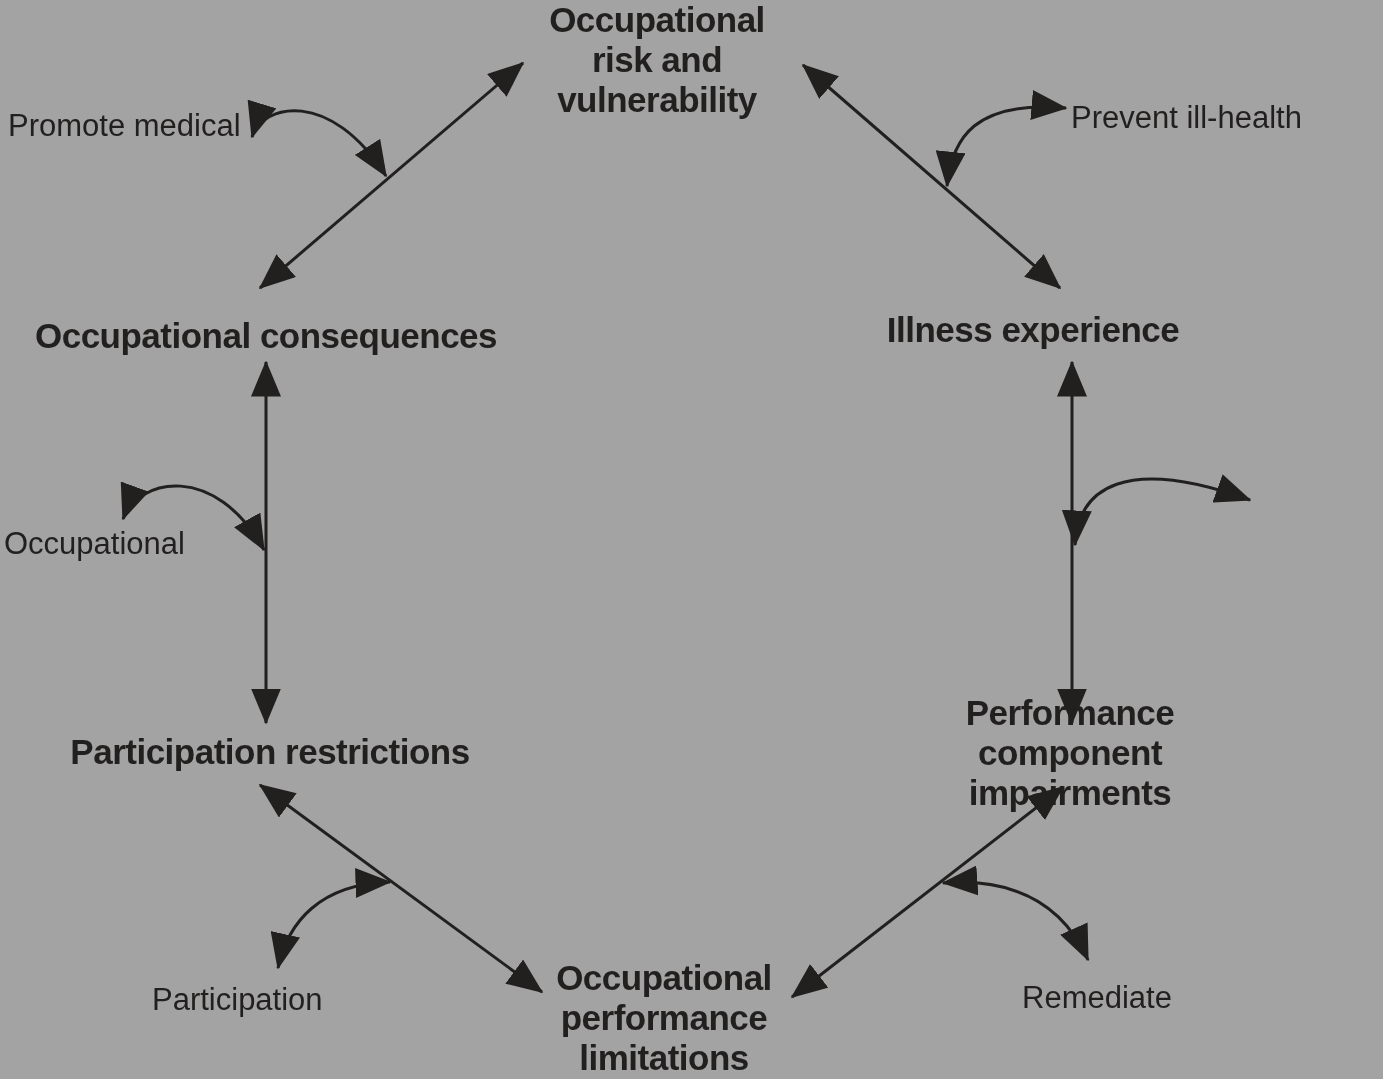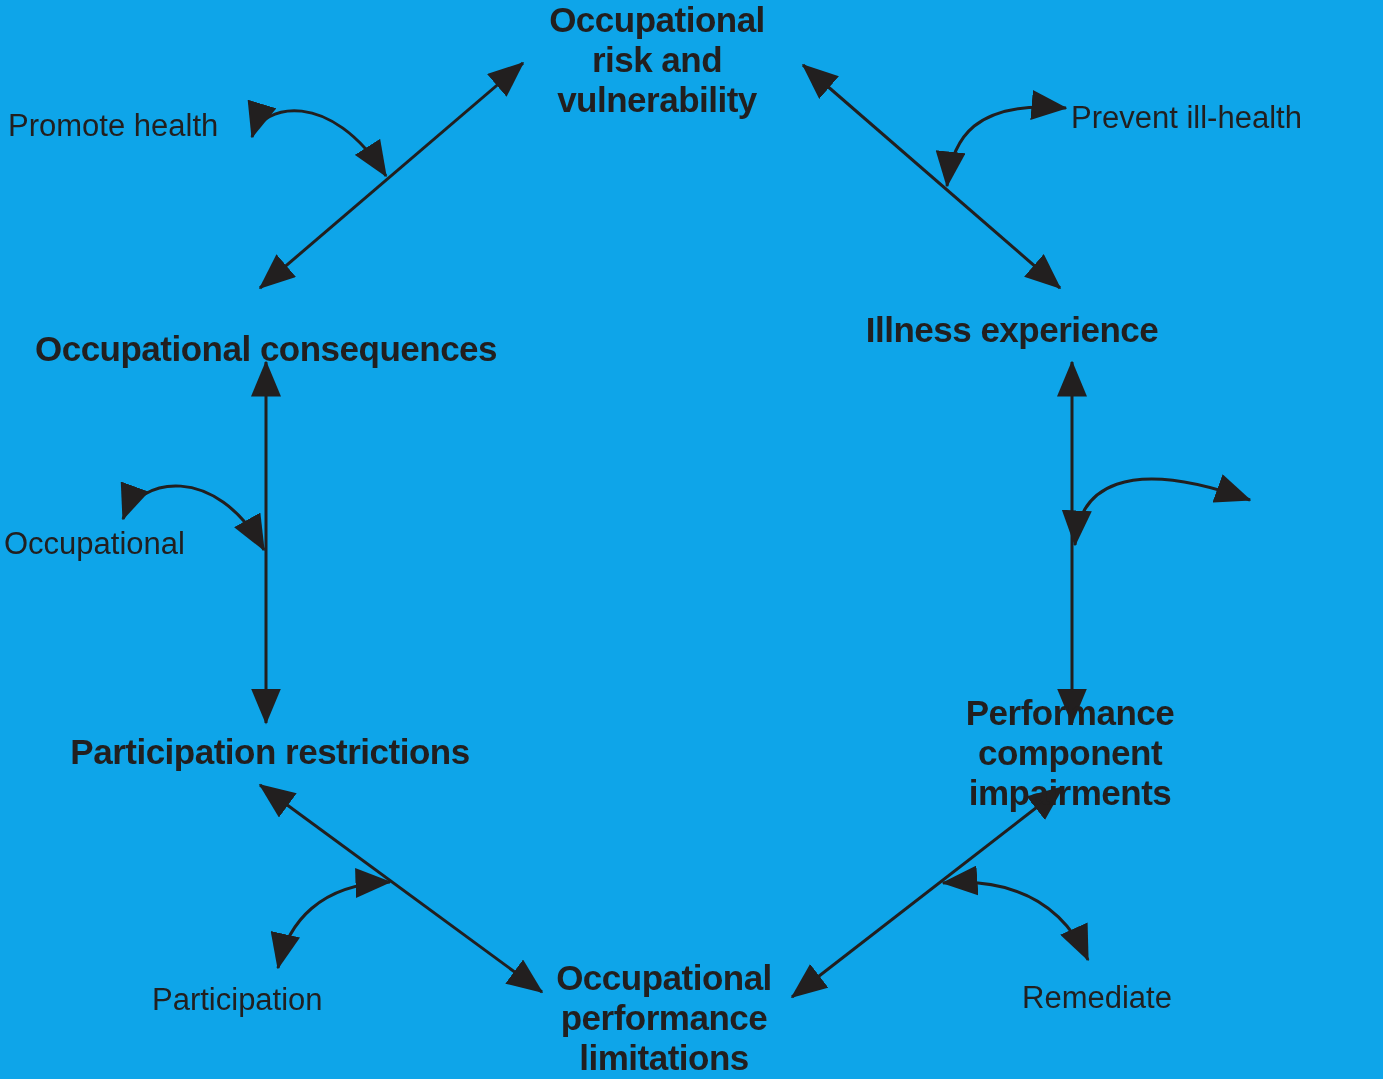--- a/index.html
+++ b/index.html
@@ -4,21 +4,21 @@
 <style>
   html, body {
     margin: 0;
     padding: 0;
     background: #ffffff;
   }
   #figure-canvas {
     position: relative;
     width: 1383px;
     height: 1079px;
-    background: #0ea5e9;
+    background: #a3a3a3;
     font-family: "Liberation Sans", "DejaVu Sans", sans-serif;
     color: #221f1f;
     overflow: hidden;
   }
   #arrows-layer {
     position: absolute;
     left: 0;
     top: 0;
     width: 1383px;
     height: 1079px;
@@ -77,33 +77,33 @@
     <path class="curve" d="M 123 519 C 138 478 215 462 264 550" marker-start="url(#ah)" marker-end="url(#ah)"></path>
     <path class="curve" d="M 1075 545 C 1078 488 1125 455 1250 500" marker-start="url(#ah)" marker-end="url(#ah)"></path>
     <path class="curve" d="M 278 968 C 288 922 320 884 390 882" marker-start="url(#ah)" marker-end="url(#ah)"></path>
     <path class="curve" d="M 943 883 C 1012 878 1062 902 1088 960" marker-start="url(#ah)" marker-end="url(#ah)"></path>
   </svg>
 
   <div class="label node center-x" style="left:657px; top:0px;">Occupational
 risk and
 vulnerability</div>
 
-  <div class="label node center-xy" style="left:266px; top:349px;">Occupational consequences</div>
+  <div class="label node center-xy" style="left:266px; top:336px;">Occupational consequences</div>
 
-  <div class="label node center-xy" style="left:1012px; top:330px;text-align:center;">Illness experience</div>
+  <div class="label node center-xy" style="left:1033px; top:330px;text-align:center;">Illness experience</div>
 
   <div class="label node center-xy" style="left:270px; top:752px;">Participation restrictions</div>
 
   <div class="label node center-xy" style="left:1070px; top:753px;">Performance component impairments</div>
 
   <div class="label node center-x" style="left:664px; top:958px;">Occupational
 performance
 limitations</div>
 
-  <div class="label intervention" style="left:8px; top:108px;">Promote health</div>
+  <div class="label intervention" style="left:8px; top:108px;">Promote medical</div>
 
   <div class="label intervention" style="left:1071px; top:100px;">Prevent ill-health</div>
 
   <div class="label intervention" style="left:4px; top:526px;">Occupational</div>
 
 
   <div class="label intervention" style="left:152px; top:982px;">Participation</div>
 
   <div class="label intervention" style="left:1022px; top:980px;">Remediate</div>
 

